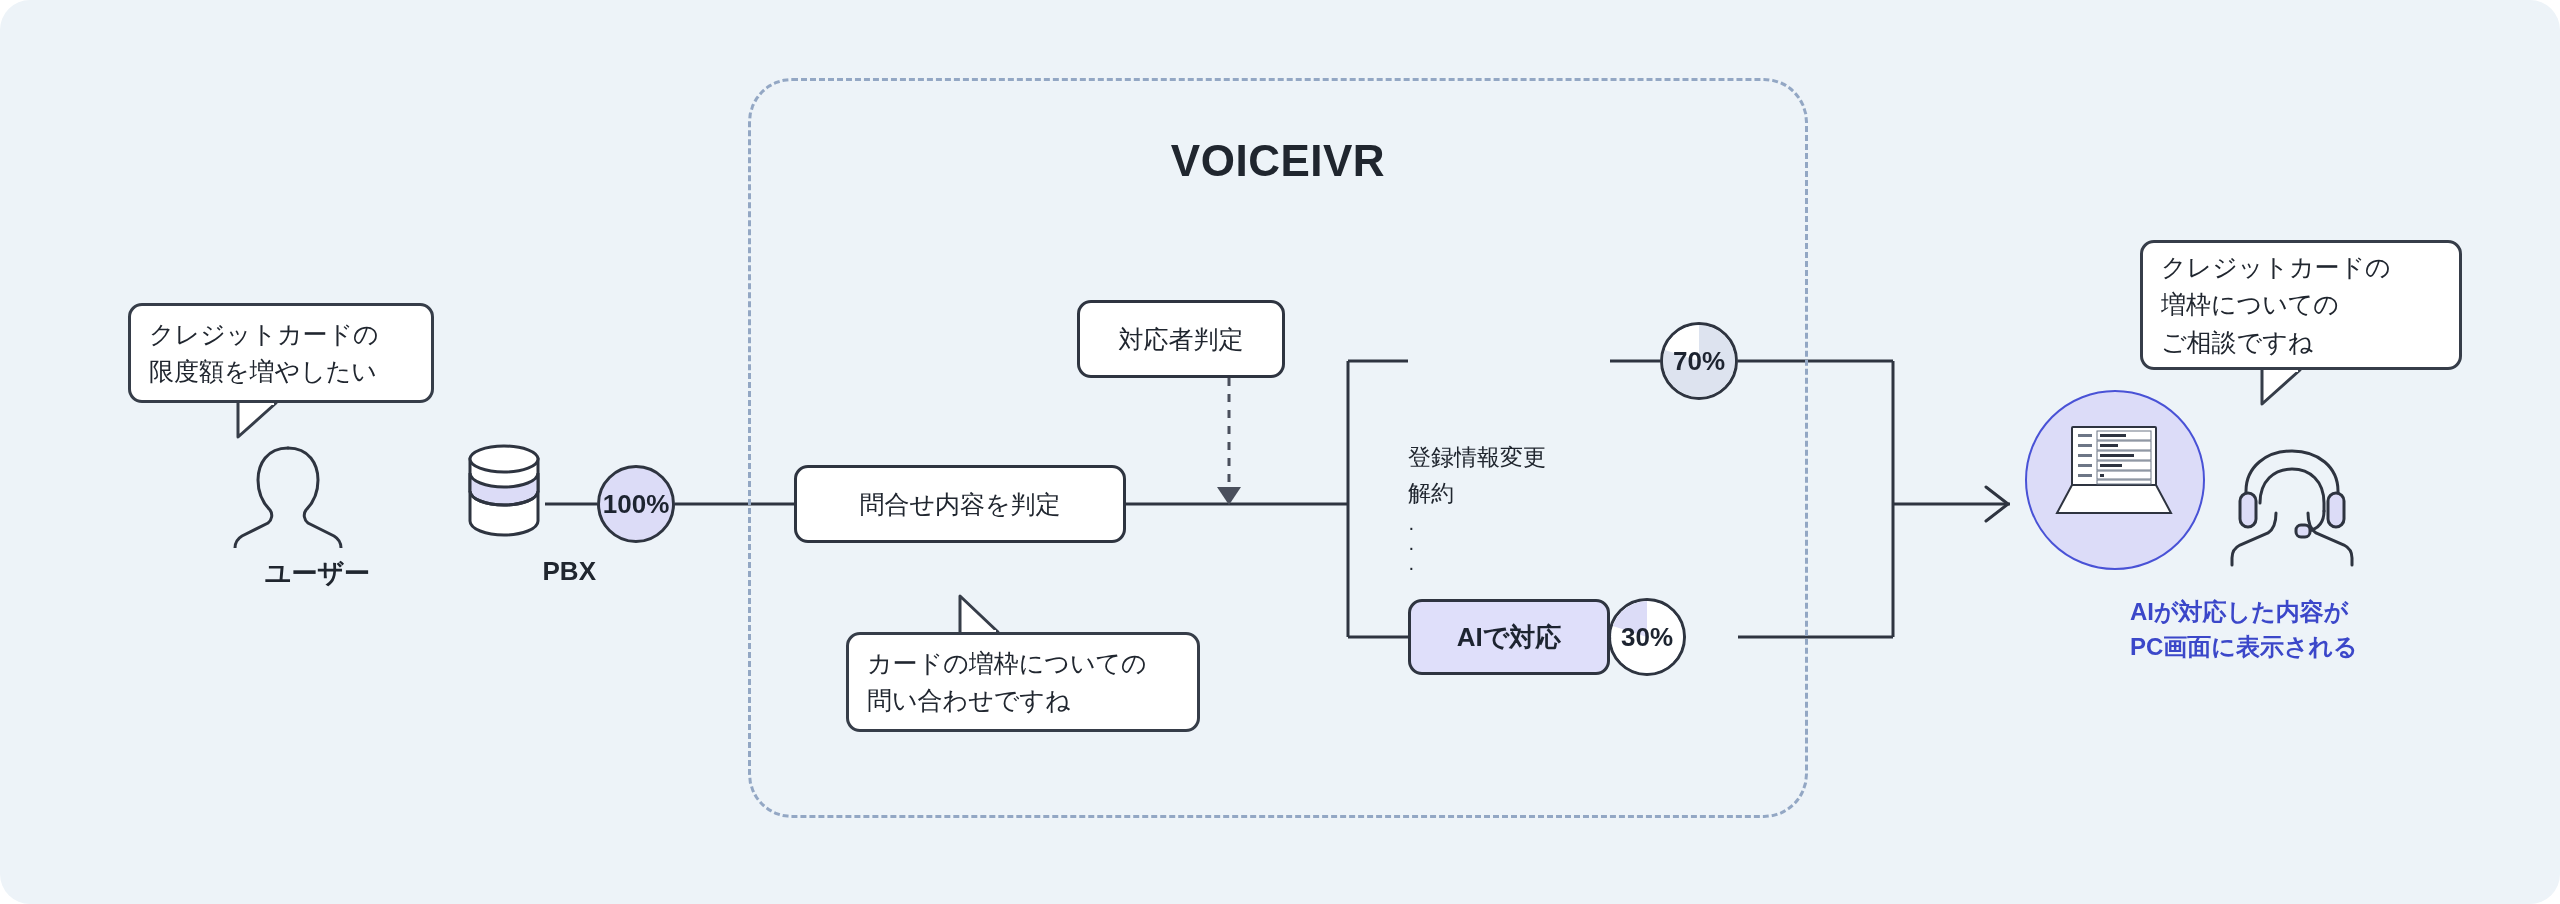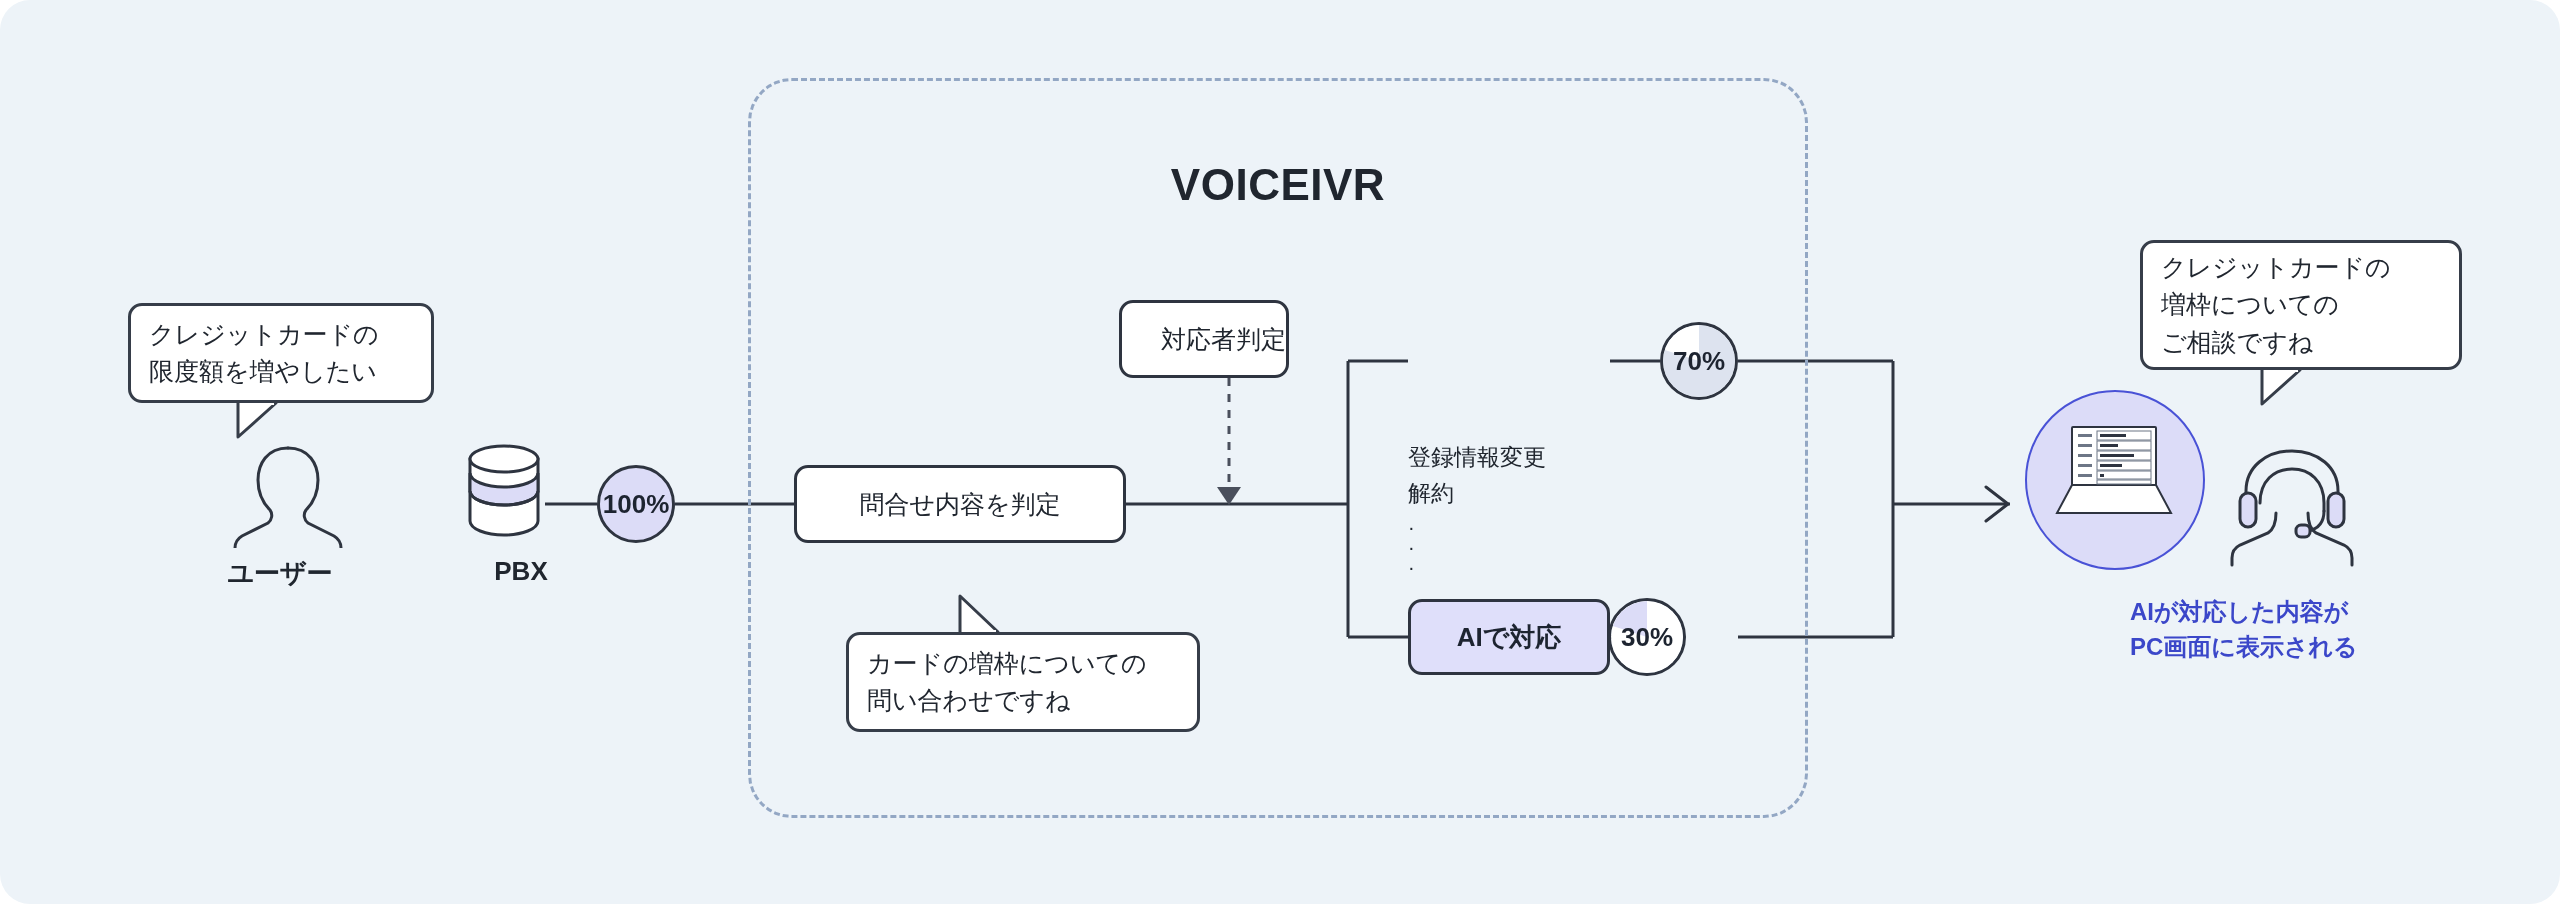--- a/index.html
+++ b/index.html
@@ -17,21 +17,21 @@
   #wires{position:absolute;left:0;top:0;width:2560px;height:904px;pointer-events:none;}
 
   
   .voiceivr-frame{
     left:748px;top:78px;width:1060px;height:740px;
     border:3px dashed #93a7c4;
     border-radius:44px;
     box-sizing:border-box;
   }
   .voiceivr-title{
-    left:748px;top:160px;width:1060px;
+    left:748px;top:136px;width:1060px;
     text-align:center;
     font-size:44px;font-weight:bold;letter-spacing:.5px;
     color:#20262f;
   }
 
   
   .bubble{
     background:#ffffff;
     border:3px solid #363d49;
     border-radius:14px;
@@ -51,21 +51,21 @@
   .pbox{
     background:#ffffff;
     border:3px solid #2e3440;
     border-radius:14px;
     box-sizing:border-box;
     display:flex;align-items:center;justify-content:center;
     color:#20262f;
     font-size:25px;
   }
   .box-intent{left:794px;top:465px;width:332px;height:78px;}
-  .box-router{left:1119px;top:300px;width:170px;height:78px;justify-content:flex-end;}
+  .box-router{left:1077px;top:300px;width:208px;height:78px;}
 
   .cbox{
     border:3px solid #2e3440;
     border-radius:14px;
     box-sizing:border-box;
     display:flex;align-items:center;justify-content:center;
     font-size:26px;font-weight:bold;color:#1d2430;
   }
   .box-human{left:1408px;top:323px;width:202px;height:76px;background:#dde3ef;}
   .box-ai{left:1408px;top:599px;width:202px;height:76px;background:#dfdffa;}
@@ -87,21 +87,21 @@
     font-size:26px;font-weight:bold;color:#1d2430;
   }
   .c100{left:597px;top:465px;width:78px;height:78px;background:#dcdcf7;}
   .c70{left:1660px;top:322px;width:78px;height:78px;}
   .c30{left:1608px;top:598px;width:78px;height:78px;}
   .pie-wrap{position:absolute;left:0;top:0;width:100%;height:100%;border-radius:50%;overflow:hidden;}
   .pie-label{position:relative;z-index:2;}
 
   
   .nodelabel{
-    font-size:26px;font-weight:bold;color:#20262f;text-align:center;
+    font-size:26px;font-weight:bold;color:#20262f;text-align:right;
   }
   .label-user{left:190px;top:556px;width:180px;}
   .label-pbx{left:446px;top:556px;width:150px;}
 
   .blue-note{
     left:2130px;top:595px;width:320px;text-align:left;
     color:#3b47c9;font-size:24px;font-weight:bold;line-height:1.45;
     white-space:pre-line;
   }
 

